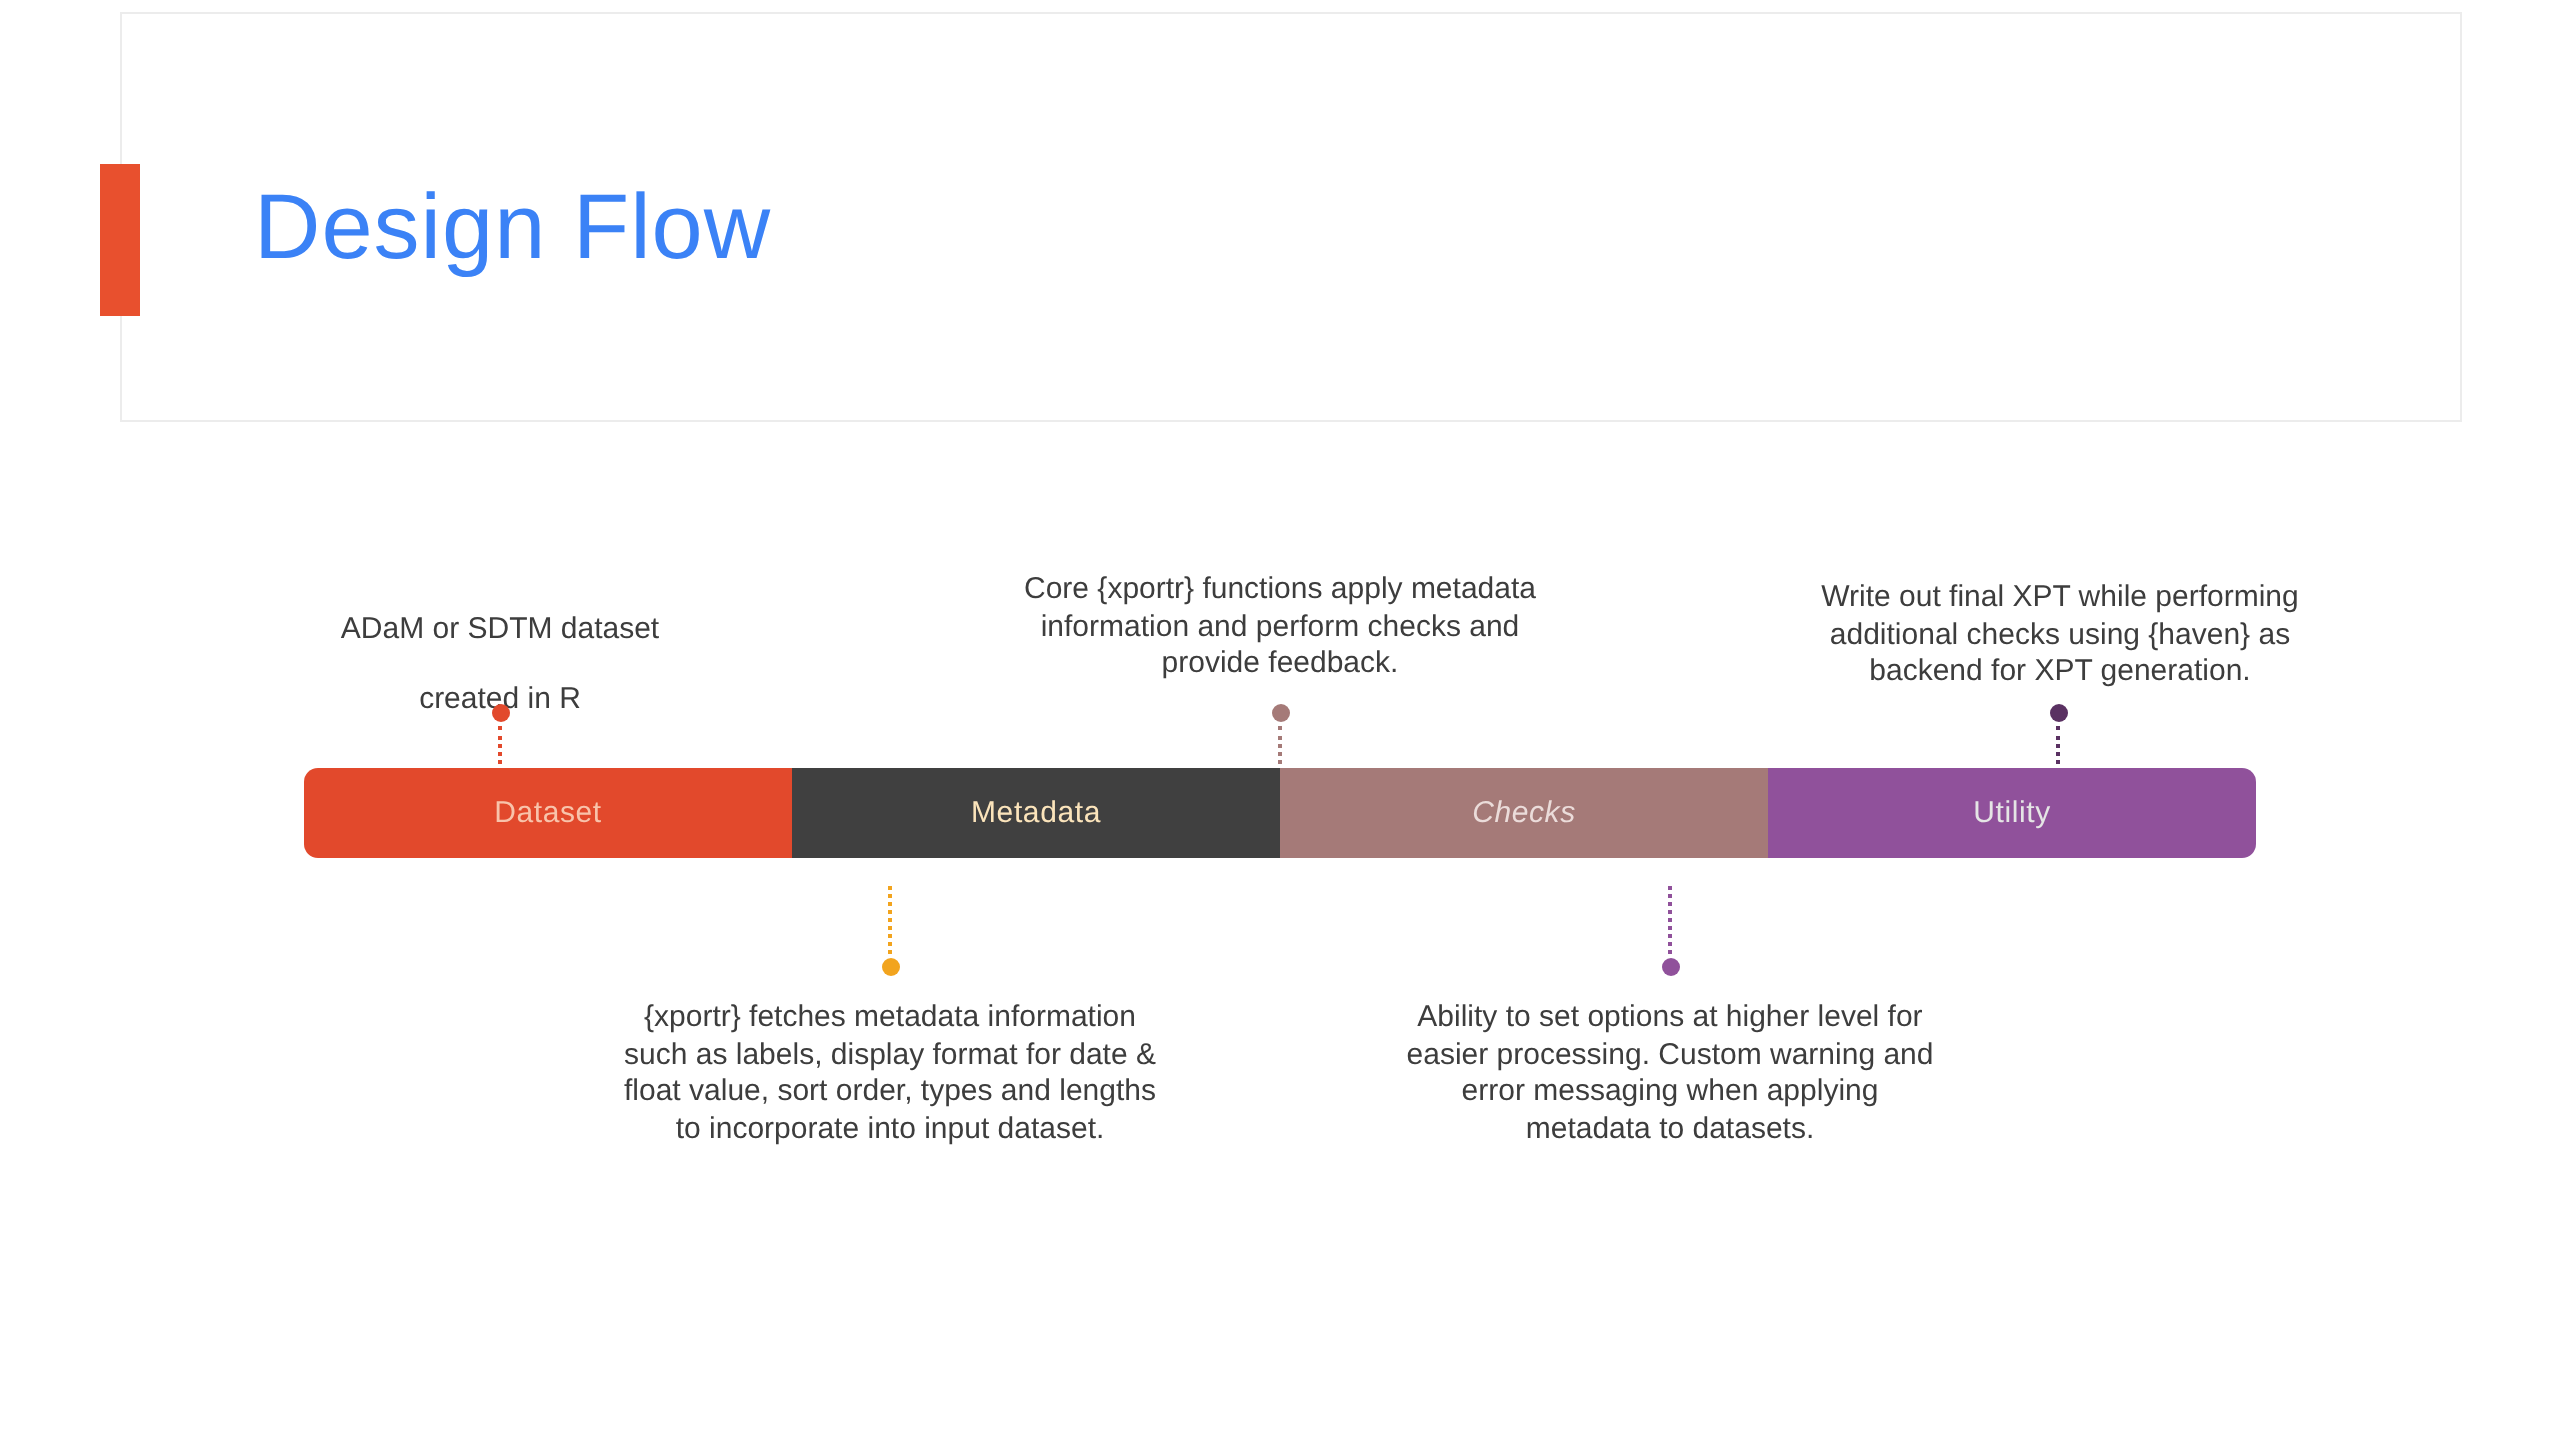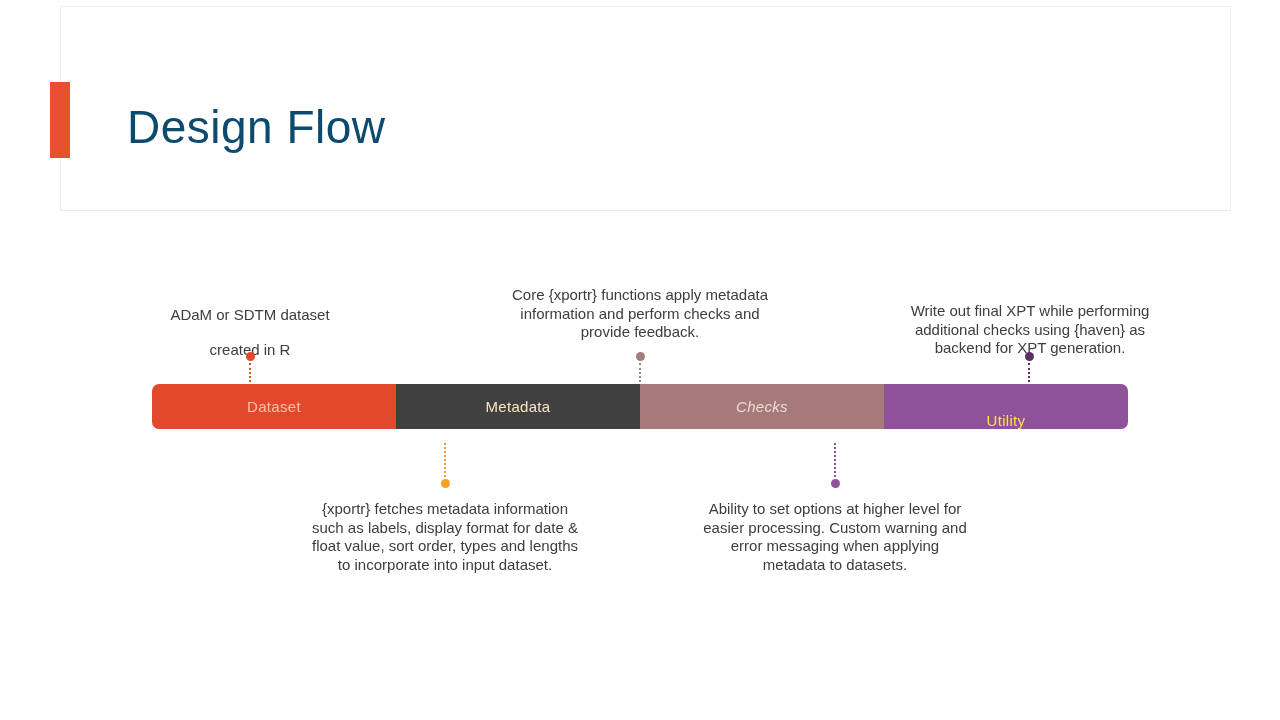--- a/index.html
+++ b/index.html
@@ -26,26 +26,26 @@
   .accent-bar {
     position: absolute;
     left: 50px;
     top: 82px;
     width: 20px;
     height: 76px;
   }
   .slide-title {
     position: absolute;
     left: 127px;
-    top: 100px;
+    top: 86px;
     margin: 0;
     font-size: 46px;
     font-weight: 300;
     letter-spacing: 0.5px;
-    color: #0c4a6e;
+    color: #3b82f6;
   }
 
   
   .flow-bar {
     position: absolute;
     left: 152px;
     top: 384px;
     width: 976px;
     height: 45px;
     display: flex;
@@ -89,21 +89,21 @@
   .note {
     position: absolute;
     text-align: center;
     white-space: pre-line;
     font-size: 15px;
     line-height: 18.5px;
     color: #3d3d3d;
   }
   .note-dataset  { left: 110px; top: 297px; width: 280px; line-height: 35px; }
   .note-checks   { left: 475px; top: 286px; width: 330px; }
-  .note-xpt      { left: 869px; top: 302px; width: 322px; }
+  .note-xpt      { left: 869px; top: 290px; width: 322px; }
   .note-metadata { left: 280px; top: 500px; width: 330px; }
   .note-utility  { left: 670px; top: 500px; width: 330px; }
 </style>
 </head>
 <body>
 
 <div class="slide">
 
   <div class="title-card"></div>
   <div class="accent-bar" style="background-color: rgb(232, 80, 46);"></div>
@@ -130,21 +130,21 @@
   <div class="flow-bar">
     <div class="segment" style="background-color: rgb(226, 73, 44); color: rgb(248, 195, 171);">
       <span>Dataset</span>
     </div>
     <div class="segment" style="background-color: #404040; color: rgb(251, 228, 187);">
       <span>Metadata</span>
     </div>
     <div class="segment" style="background-color: rgb(165, 122, 120); color: rgb(235, 220, 218); font-style: italic;">
       <span>Checks</span>
     </div>
-    <div class="segment" style="background-color: rgb(144, 81, 155); color: #fde047; align-items: flex-end;">
+    <div class="segment" style="background-color: rgb(144, 81, 155); color: #e5e5e5;">
       <span>Utility</span>
     </div>
   </div>
 
   <div class="vline vline-metadata" style="border-left-color: rgb(242, 164, 30);"></div>
   <div class="dot dot-metadata" style="background-color: rgb(242, 164, 30);"></div>
 
   <div class="vline vline-utility" style="border-left-color: rgb(144, 81, 155);"></div>
   <div class="dot dot-utility" style="background-color: rgb(144, 81, 155);"></div>
 

